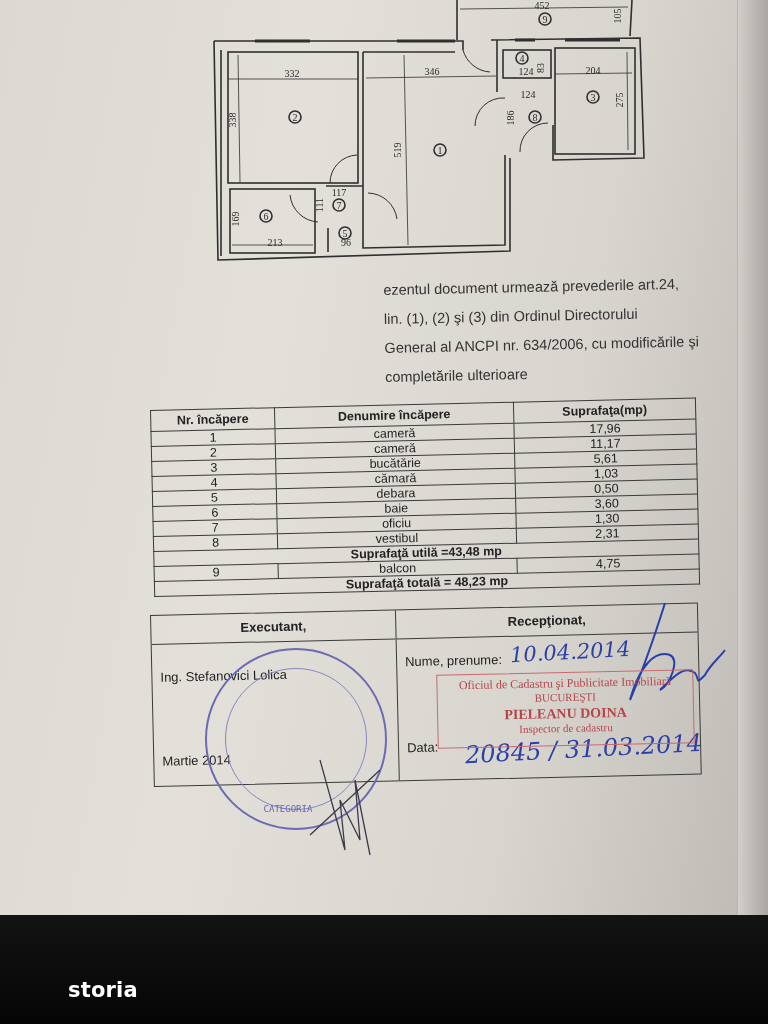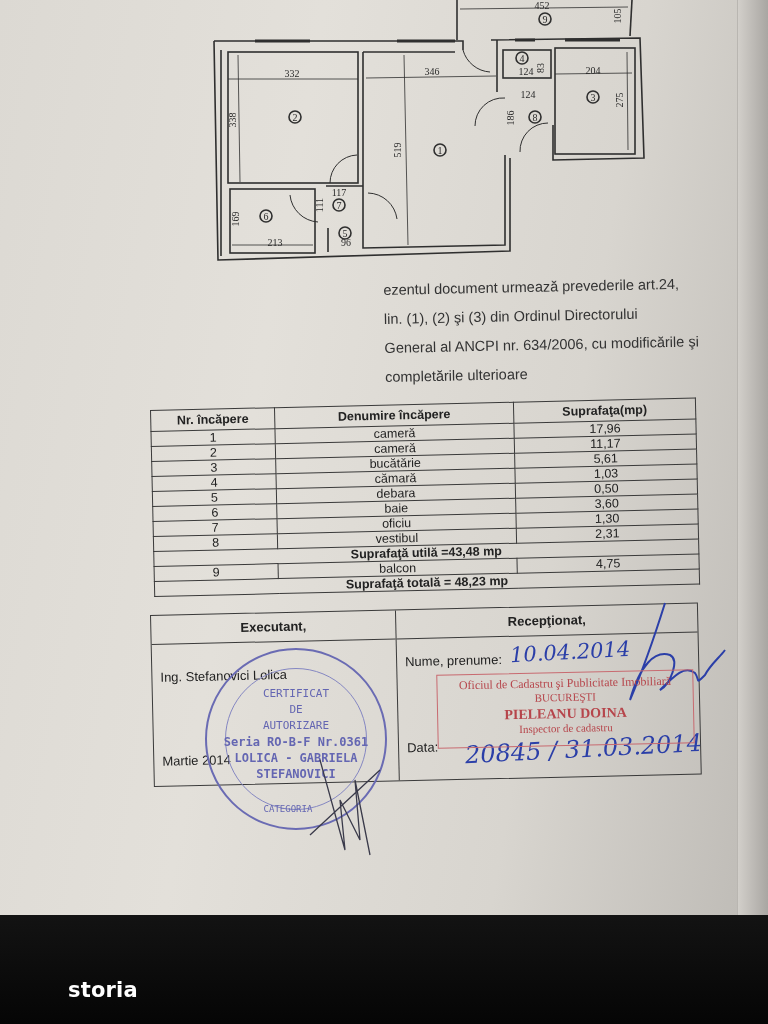--- a/index.html
+++ b/index.html
@@ -203,28 +203,20 @@
 </div>
 
 <div class="hand" style="left:510px;top:640px;font-size:21px;transform:rotate(-3deg);">10.04.2014</div>
 <div class="hand" style="left:465px;top:735px;font-size:24px;transform:rotate(-3deg);">20845 / 31.03.2014</div>
 <svg style="position:absolute;left:600px;top:595px;" width="140" height="110">
   <path d="M65,8 C55,40 45,70 30,105 M30,105 C40,70 55,55 70,60 C80,65 70,90 60,95 C75,80 85,70 95,78 C100,85 95,90 105,80 C110,70 120,62 125,55" stroke="#2b3fa8" stroke-width="2" fill="none"></path>
 </svg>
 
 <div class="stamp-round">
   <div class="inner"></div>
-  <div style="position:absolute;left:0;right:0;top:36px;font-size:11px;line-height:16px;">
-    <div>CERTIFICAT</div>
-    <div>DE</div>
-    <div>AUTORIZARE</div>
-    <div style="font-size:12px;font-weight:bold;">Seria RO-B-F Nr.0361</div>
-    <div style="font-size:12px;font-weight:bold;">LOLICA - GABRIELA</div>
-    <div style="font-size:12px;font-weight:bold;">STEFANOVICI</div>
-  </div>
   <div style="position:absolute;left:0;right:16px;bottom:14px;font-size:9px;">CATEGORIA</div>
 </div>
 <svg style="position:absolute;left:300px;top:740px;" width="90" height="120">
   <path d="M20,20 L45,110 L40,60 L60,100 L55,40 L70,115 M10,95 L80,30" stroke="#3a3a4a" stroke-width="1.3" fill="none"></path>
 </svg>
 
 <div class="stamp-rect">
   <div style="font-size:12px;margin-top:3px;">Oficiul de Cadastru şi Publicitate Imobiliară</div>
   <div style="font-size:11px;">BUCUREŞTI</div>
   <div style="font-size:14px;font-weight:bold;margin-top:3px;">PIELEANU DOINA</div>

